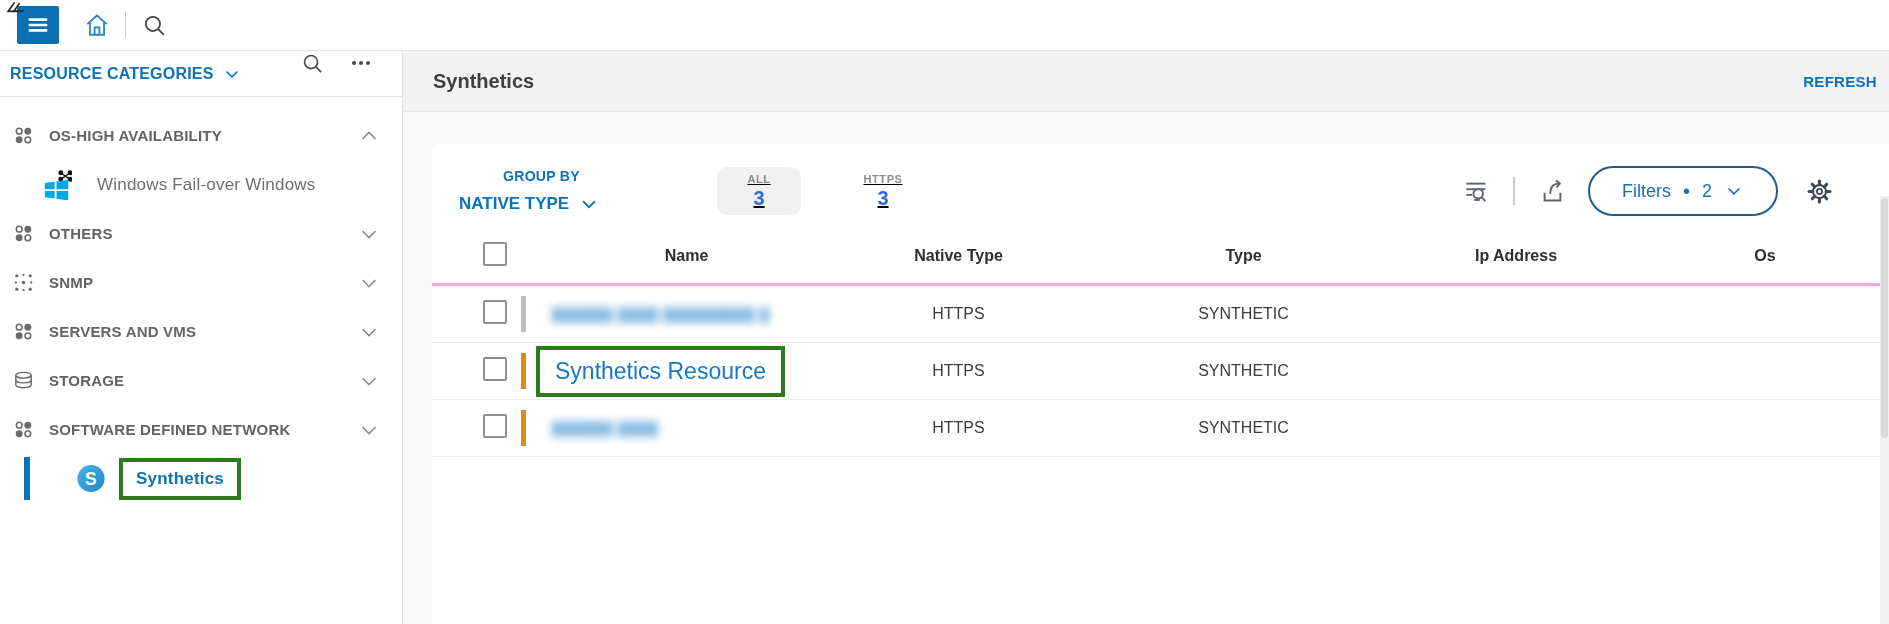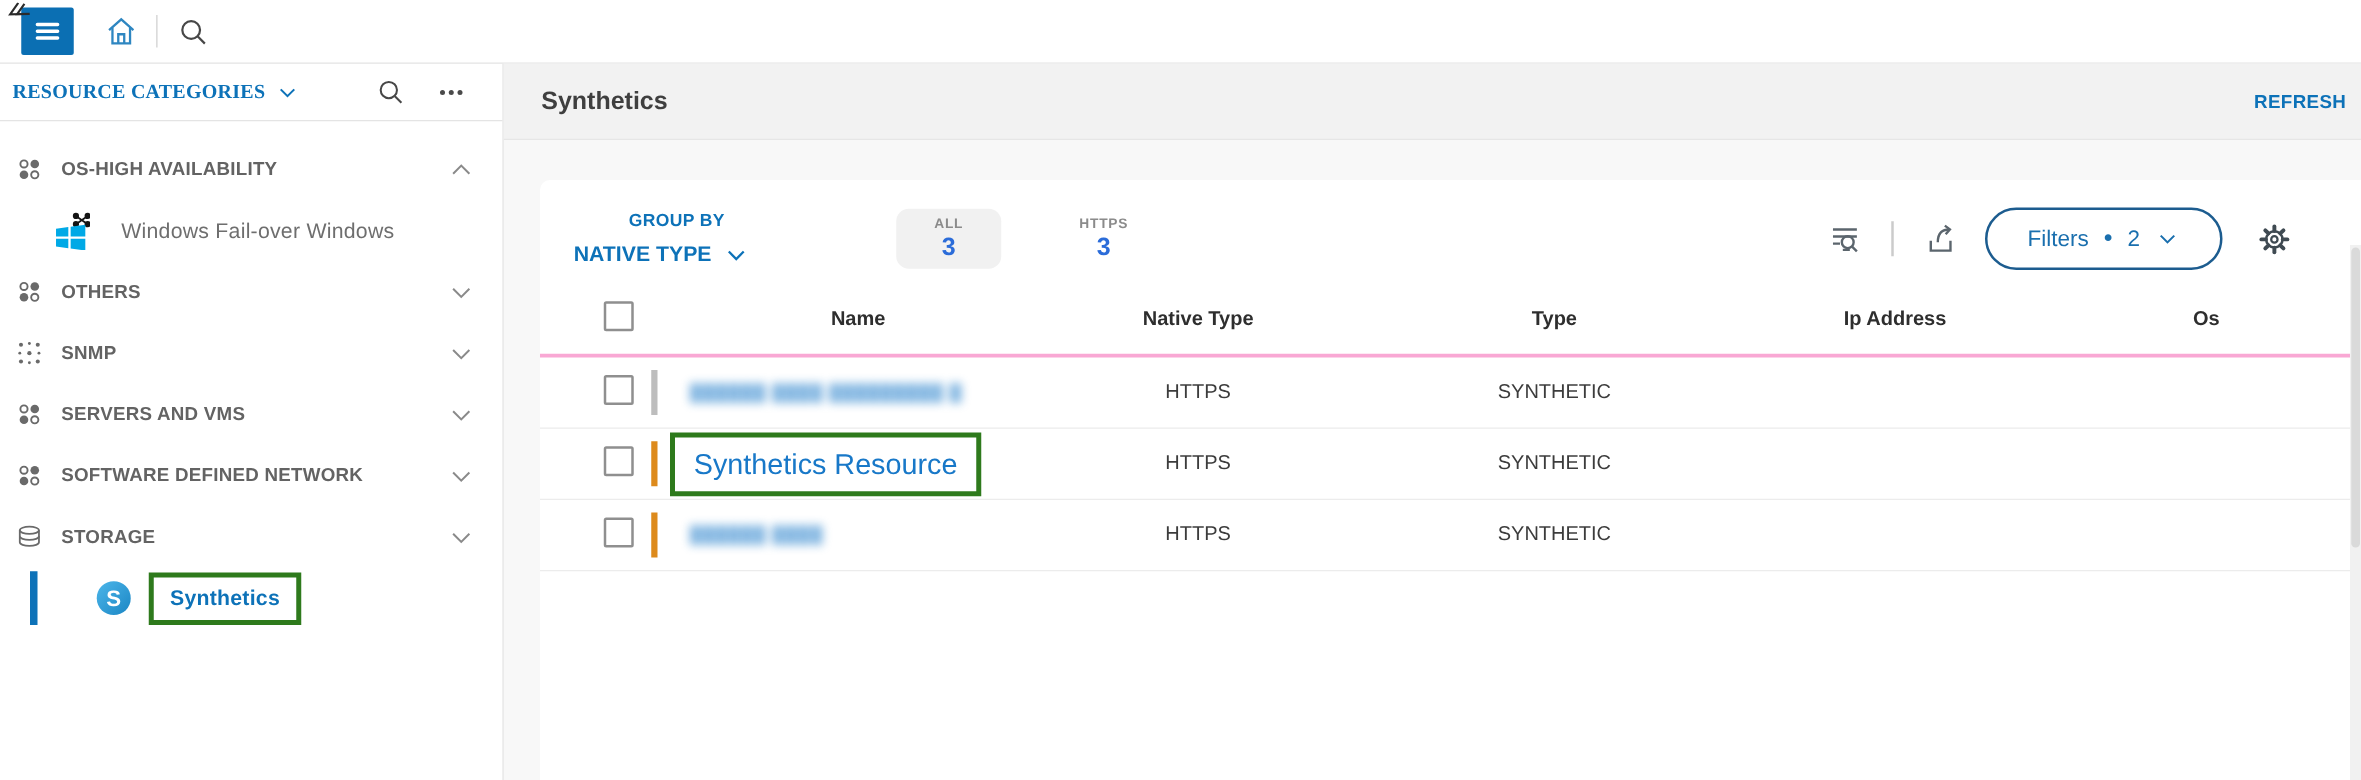--- a/index.html
+++ b/index.html
@@ -12,21 +12,21 @@
   .hamburger-btn{width:42px;height:38px;background:#0b6fb3;border-radius:2px;margin-left:17px;display:flex;align-items:center;justify-content:center;cursor:pointer;}
   .hamburger-btn svg{width:26px;height:26px;}
   .home-btn{margin-left:24px;width:28px;height:28px;display:flex;align-items:center;justify-content:center;}
   .topbar-divider{width:1px;height:26px;background:#cfcfcf;margin:0 14px 0 14px;}
   .top-search{width:28px;height:28px;display:flex;align-items:center;justify-content:center;}
 
   .body-row{display:flex;flex:1;min-height:0;}
 
   
   .sidebar{width:402px;flex:0 0 402px;background:#fff;border-right:1px solid #e0e0e0;display:flex;flex-direction:column;}
-  .sidebar-header{height:45px;display:flex;align-items:center;padding:0 29px 0 10px;border-bottom:1px solid #e4e4e4;flex:0 0 auto;font-family:Liberation Serif, serif;}
+  .sidebar-header{height:45px;display:flex;padding:0 29px 0 10px;border-bottom:1px solid #e4e4e4;flex:0 0 auto;}
   .sidebar-title{color:#0d72b8;font-weight:bold;font-size:16px;letter-spacing:.2px;display:flex;align-items:center;gap:8px;cursor:pointer;}
   .sidebar-header .spacer{flex:1;}
   .side-hd-icon{width:24px;height:24px;display:flex;align-items:center;justify-content:center;cursor:pointer;}
   .side-hd-icon + .side-hd-icon{margin-left:25px;}
   .sidebar-items{padding-top:14px;overflow:hidden;}
   .side-item{height:49px;display:flex;align-items:center;position:relative;padding-left:10px;cursor:pointer;}
   .side-icon{width:26px;height:26px;display:flex;align-items:center;justify-content:center;flex:0 0 26px;color:#6a6a6a;}
   .side-label{margin-left:13px;color:#636363;font-weight:bold;font-size:15px;letter-spacing:.2px;white-space:nowrap;}
   .side-item.child{padding-left:42px;}
   .side-item.child .side-icon{width:30px;flex:0 0 30px;}
@@ -47,21 +47,21 @@
   .refresh-btn{color:#0d72b8;font-weight:bold;font-size:15px;letter-spacing:.3px;cursor:pointer;padding:6px 2px;}
   .main-content{flex:1;padding:32px 0 0 29px;min-height:0;position:relative;text-align:center;}
   .card{background:#fff;border-radius:8px 0 0 0;height:100%;display:flex;flex-direction:column;}
 
   
   .toolbar{display:flex;align-items:center;height:74px;padding:10px 55px 0 27px;flex:0 0 auto;}
   .groupby{display:flex;flex-direction:column;gap:9px;min-width:165px;}
   .groupby-label{color:#0d72b8;font-weight:bold;font-size:14px;letter-spacing:.3px;}
   .groupby-value{color:#0d72b8;font-weight:bold;font-size:17px;display:flex;align-items:center;gap:9px;cursor:pointer;}
   .tabs{display:flex;align-items:center;gap:40px;margin-left:93px;}
-  .tab{width:84px;height:48px;border-radius:10px;display:flex;flex-direction:column;align-items:center;justify-content:center;gap:2px;cursor:pointer;}
+  .tab{width:84px;height:48px;border-radius:10px;display:flex;flex-direction:column;align-items:center;justify-content:center;gap:2px;cursor:pointer;text-decoration:underline;}
   .tab.active{background:#f1f1f1;}
   .tab-label{color:#8b8b8b;font-weight:bold;font-size:11px;letter-spacing:.6px;}
   .tab-count{color:#2b6cd9;font-weight:bold;font-size:20px;}
   .toolbar .spacer{flex:1;}
   .tb-icon{width:30px;height:30px;display:flex;align-items:center;justify-content:center;color:#5b656d;cursor:pointer;}
   .tb-divider{width:2px;height:28px;background:#cbcbcb;margin:0 22px;}
   .filters-pill{margin:0 26px 0 21px;height:50px;min-width:190px;border:2px solid #1c5c8f;border-radius:26px;display:flex;align-items:center;justify-content:center;gap:12px;color:#1a6fae;font-size:18px;cursor:pointer;padding:0 22px;box-sizing:border-box;}
   .filters-dot{font-size:20px;line-height:1;}
 
   
@@ -243,45 +243,45 @@
     <span class="side-chevron">
               <svg width="24" height="24" viewBox="0 0 24 24" fill="none" stroke="#8a8a8a" stroke-width="1.6">
                 <path d="M5.5 9 L12 15.5 L18.5 9"></path>
               </svg>
             </span>
   </div>
 
   <div class="side-item">
     <span class="selbar"></span>
     <span class="side-icon">
+              <svg width="23" height="23" viewBox="0 0 24 24" fill="none" stroke="#6a6a6a" stroke-width="1.5">
+                <ellipse cx="12" cy="6.5" rx="8" ry="3"></ellipse>
+                <path d="M4 6.5 v10 a8 3 0 0 0 16 0 v-10"></path>
+                <path d="M4 11.5 a8 3 0 0 0 16 0"></path>
+              </svg>
+            </span>
+    <span class="side-label">STORAGE</span>
+    <span class="side-chevron">
+              <svg width="24" height="24" viewBox="0 0 24 24" fill="none" stroke="#8a8a8a" stroke-width="1.6">
+                <path d="M5.5 9 L12 15.5 L18.5 9"></path>
+              </svg>
+            </span>
+  </div>
+
+  <div class="side-item">
+    <span class="selbar"></span>
+    <span class="side-icon">
               <svg width="23" height="23" viewBox="0 0 24 24">
                 <circle cx="7.5" cy="7.5" r="3" fill="none" stroke="#6a6a6a" stroke-width="1.6"></circle>
                 <circle cx="16.5" cy="7.5" r="3.6" fill="#6a6a6a"></circle>
                 <circle cx="7.5" cy="16.5" r="3.6" fill="#6a6a6a"></circle>
                 <circle cx="16.5" cy="16.5" r="3" fill="none" stroke="#6a6a6a" stroke-width="1.6"></circle>
               </svg>
             </span>
     <span class="side-label">SOFTWARE DEFINED NETWORK</span>
-    <span class="side-chevron">
-              <svg width="24" height="24" viewBox="0 0 24 24" fill="none" stroke="#8a8a8a" stroke-width="1.6">
-                <path d="M5.5 9 L12 15.5 L18.5 9"></path>
-              </svg>
-            </span>
-  </div>
-
-  <div class="side-item">
-    <span class="selbar"></span>
-    <span class="side-icon">
-              <svg width="23" height="23" viewBox="0 0 24 24" fill="none" stroke="#6a6a6a" stroke-width="1.5">
-                <ellipse cx="12" cy="6.5" rx="8" ry="3"></ellipse>
-                <path d="M4 6.5 v10 a8 3 0 0 0 16 0 v-10"></path>
-                <path d="M4 11.5 a8 3 0 0 0 16 0"></path>
-              </svg>
-            </span>
-    <span class="side-label">STORAGE</span>
     <span class="side-chevron">
               <svg width="24" height="24" viewBox="0 0 24 24" fill="none" stroke="#8a8a8a" stroke-width="1.6">
                 <path d="M5.5 9 L12 15.5 L18.5 9"></path>
               </svg>
             </span>
   </div>
 
 
 
   <div class="side-item child selected">

